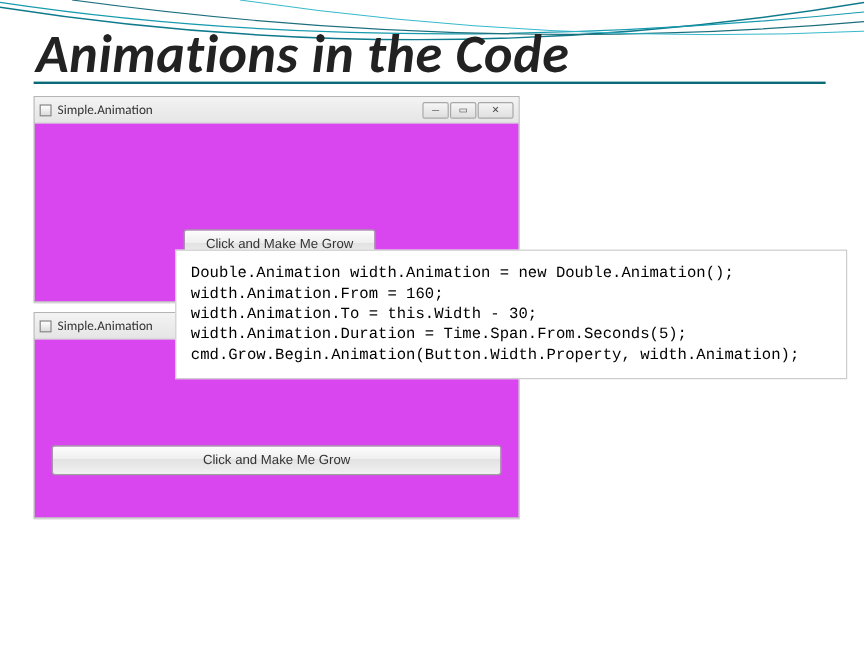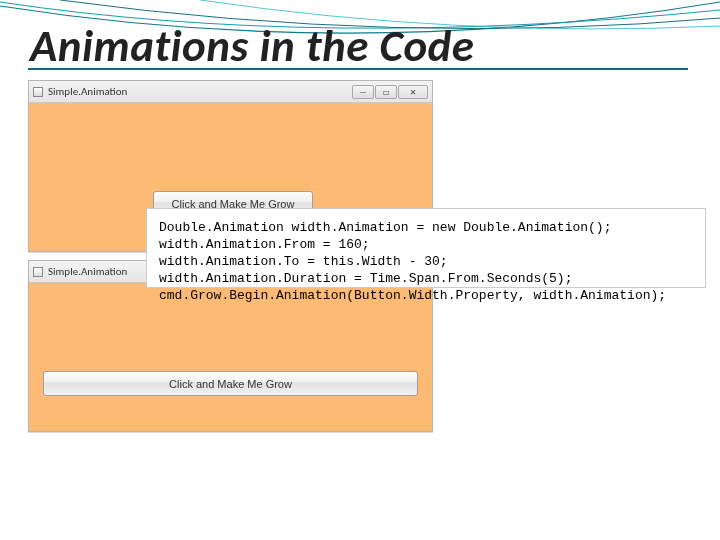--- a/index.html
+++ b/index.html
@@ -71,21 +71,21 @@
     background: linear-gradient(#f6f6f6, #dedede);
     border: 1px solid #a8a8a8;
     border-radius: 2px;
     display: flex; align-items: center; justify-content: center;
     font-size: 8px; color: #444;
   }
   .winbtn.close { width: 30px; background: linear-gradient(#f4f4f4, #e0e0e0); }
   .client {
     position: relative;
     height: calc(100% - 22px);
-    background: #fdba74;
+    background: #d946ef;
   }
   .growbtn {
     position: absolute;
     background: linear-gradient(#fdfdfd, #efefef 45%, #e2e2e2 46%, #f1f1f1);
     border: 1px solid #9f9f9f;
     border-radius: 3px;
     font-size: 11px;
     color: #333;
     display: flex; align-items: center; justify-content: center;
     padding: 0 6px;
@@ -96,21 +96,21 @@
   .win1 .growbtn { left: 124px; top: 88px; width: 160px; height: 25px; }
   
   .win2 { top: 180px; left: 0; width: 405px; height: 172px; }
   .win2 .growbtn { left: 14px; top: 88px; right: 14px; width: auto; height: 25px; }
   
   .codebox {
     position: absolute;
     top: 128px;
     left: 118px;
     width: 560px;
-    height: 80px;
+    height: 108px;
     background: #fff;
     border: 1px solid #ccc;
     padding: 10px 12px;
     font-family: "Courier New", monospace;
     font-size: 13px;
     line-height: 17px;
     color: #000;
     white-space: pre;
   }
 </style>

